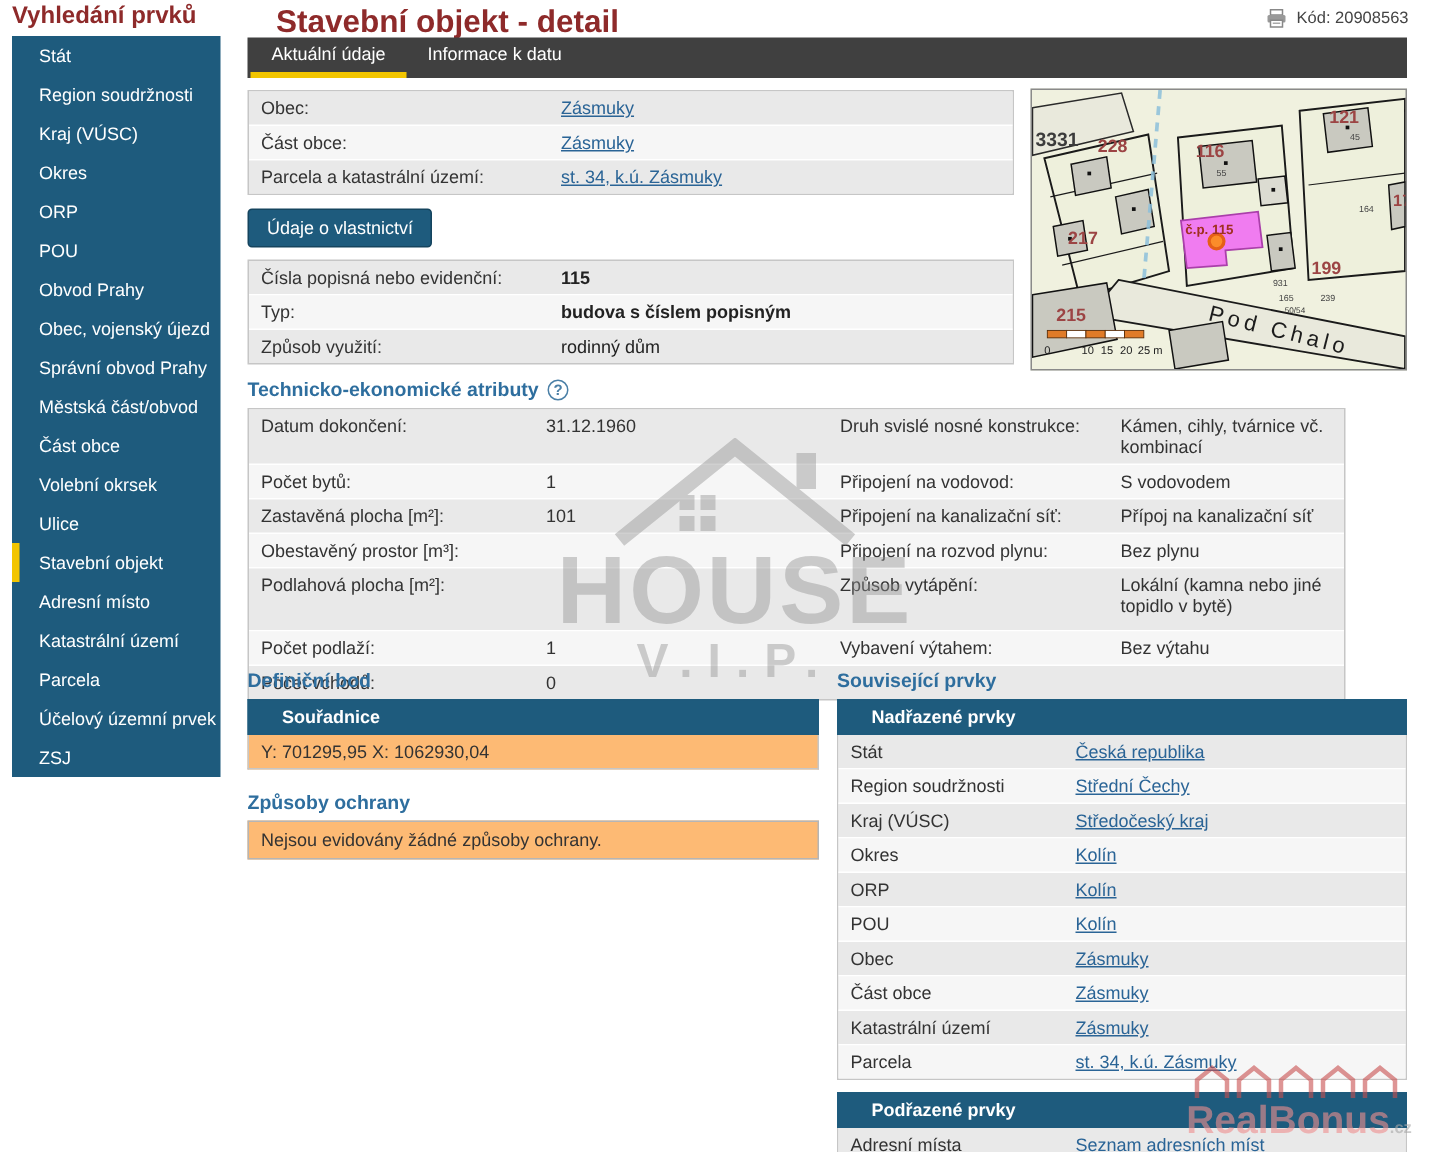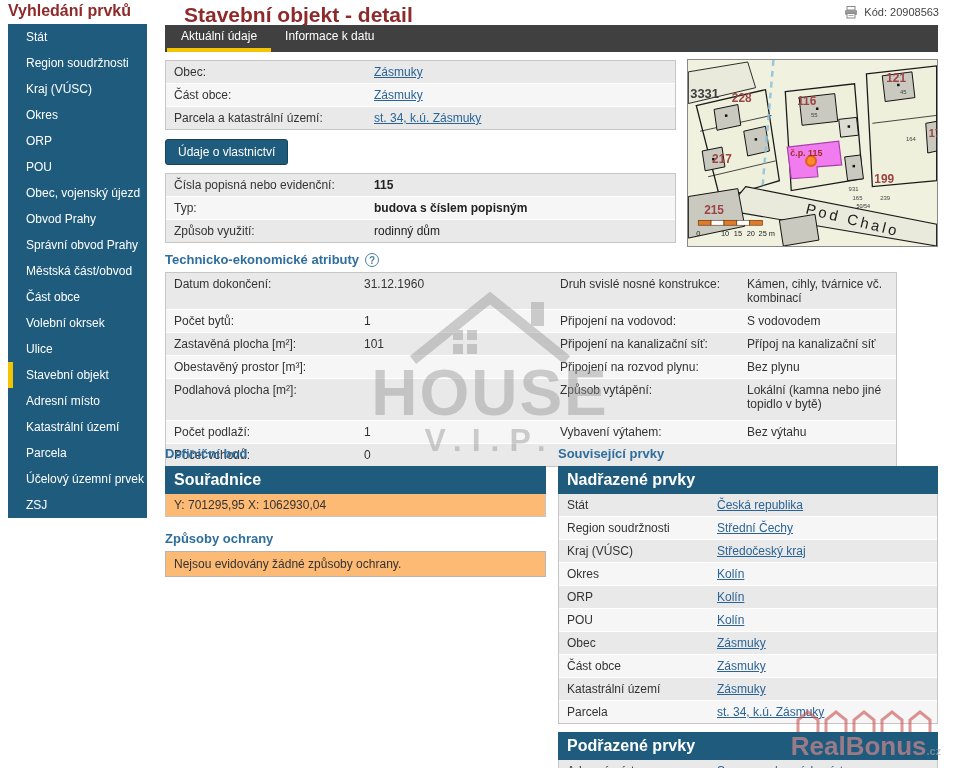--- a/index.html
+++ b/index.html
@@ -56,22 +56,22 @@
   #tech-sec { position:absolute; left:165px; top:252px; width:732px; }
   #tech-sec .tl { width:190px; flex:none; }
   #tech-sec .tv { width:196px; flex:none; }
   #tech-sec .rl { width:187px; flex:none; }
   #tech-sec .rv { flex:1; }
   #tech-sec .trow.tall { min-height:42px; }
 
   
   #bl-col { position:absolute; left:165px; top:446px; width:381px; }
   #br-col { position:absolute; left:558px; top:446px; width:380px; }
-  .hdr-bar { background:#1e5b7d; color:#fff; font-weight:bold; font-size:16px;
-    padding:4px 8px; border:1px solid #1e5b7d; }
+  .hdr-bar { background:#1e5b7d; color:#fff; font-weight:bold; font-size:12px;
+    padding:4px 22px; border:1px solid #1e5b7d; }
   .coord-row { background:#fdba74; padding:4px 8px; border:1px solid #c6c6c6; border-top:none; }
   .prot-box { border:1px solid #b5b5b5; padding:5px 8px; background:#fdba74; margin-top:4px; }
   #br-col .tlabel { width:150px; }
   .mt14 { margin-top:14px; }
   .mt8 { margin-top:8px; }
 
   
   #wm-house { position:absolute; left:340px; top:292px; width:300px; text-align:center;
     z-index:40; pointer-events:none; color:#909090; opacity:.42; font-weight:bold; }
   #wm-house .wm-line1 { font-size:64px; line-height:52px; letter-spacing:2px; }
@@ -85,22 +85,22 @@
 <body>
 
 <div id="sidebar-title">Vyhledání prvků</div>
 <nav id="sidebar-menu">
   <div class="sb-item">Stát</div>
   <div class="sb-item">Region soudržnosti</div>
   <div class="sb-item">Kraj (VÚSC)</div>
   <div class="sb-item">Okres</div>
   <div class="sb-item">ORP</div>
   <div class="sb-item">POU</div>
+  <div class="sb-item">Obvod Prahy</div>
   <div class="sb-item">Obec, vojenský újezd</div>
-  <div class="sb-item">Obvod Prahy</div>
   <div class="sb-item">Správní obvod Prahy</div>
   <div class="sb-item">Městská část/obvod</div>
   <div class="sb-item">Část obce</div>
   <div class="sb-item">Volební okrsek</div>
   <div class="sb-item">Ulice</div>
   <div class="sb-item active">Stavební objekt</div>
   <div class="sb-item">Adresní místo</div>
   <div class="sb-item">Katastrální území</div>
   <div class="sb-item">Parcela</div>
   <div class="sb-item">Účelový územní prvek</div>

